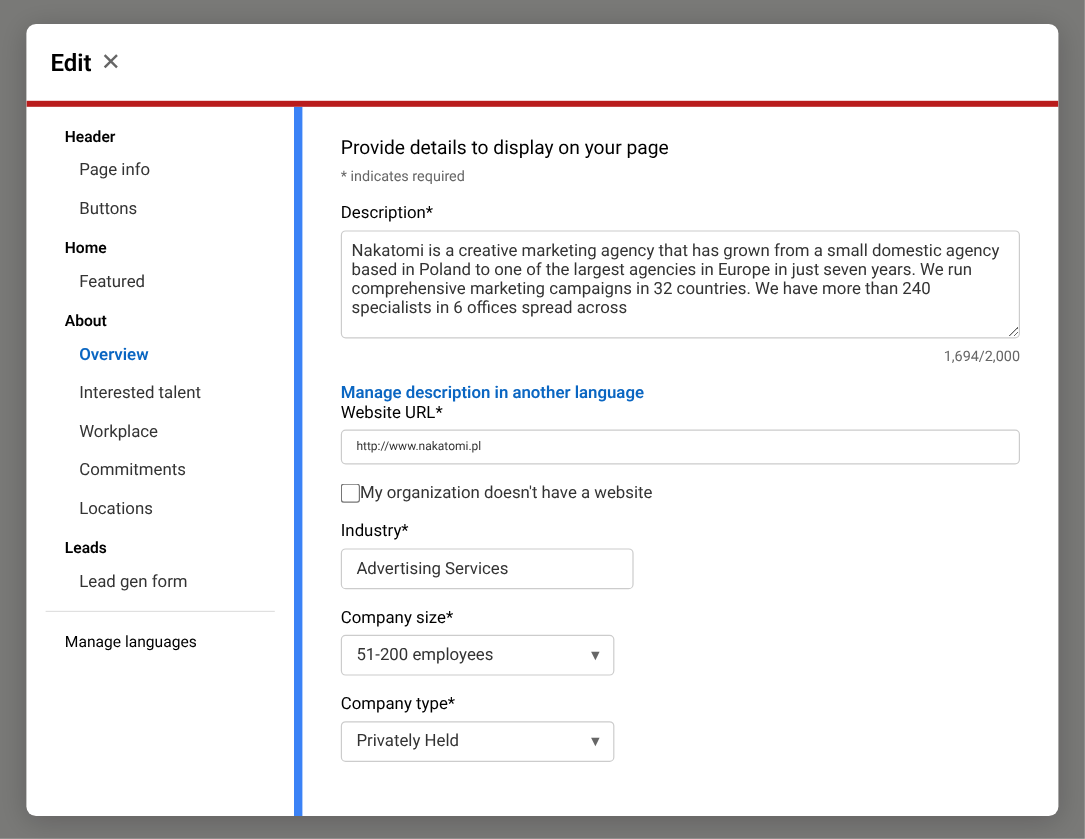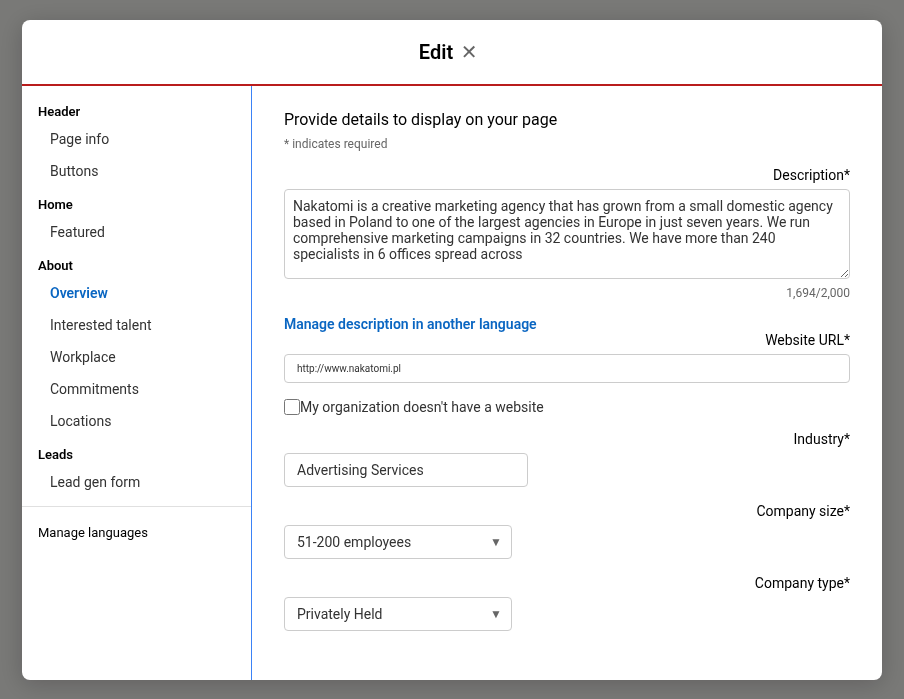--- a/index.html
+++ b/index.html
@@ -30,23 +30,23 @@
       display: flex;
       flex-direction: column;
       overflow: hidden;
       box-shadow: 0 4px 24px rgba(0,0,0,0.2);
       position: relative;
     }
 
     .modal-header {
       display: flex;
       align-items: center;
-      justify-content: center;
+      justify-content: flex-start;
       padding: 16px 20px;
-      border-bottom: 2px solid #b91c1c;
+      border-bottom: 5px solid #b91c1c;
       flex-shrink: 0;
     }
 
     .modal-title {
       font-size: 20px;
       font-weight: 600;
       color: #000;
     }
 
     .close-btn {
@@ -66,23 +66,23 @@
     .modal-body {
       display: flex;
       flex: 1;
       overflow: hidden;
     }
 
     
     .sidebar {
       width: 230px;
       flex-shrink: 0;
-      border-right: 1px solid #3b82f6;
+      border-right: 7px solid #3b82f6;
       overflow-y: auto;
-      padding: 8px 0;
+      padding: 8px 16px;
     }
 
     .sidebar::-webkit-scrollbar { width: 6px; }
     .sidebar::-webkit-scrollbar-thumb { background: #ccc; border-radius: 3px; }
 
     .sidebar-section-header {
       padding: 10px 16px 4px 16px;
       font-size: 13px;
       font-weight: 600;
       color: #000;
@@ -128,21 +128,20 @@
       font-size: 12px;
       color: #666;
       margin-bottom: 16px;
     }
 
     .field-label {
       font-size: 14px;
       color: #000;
       margin-bottom: 6px;
       font-weight: 400;
-      text-align: right;
     }
 
     .field-group {
       margin-bottom: 16px;
     }
 
     .textarea-field {
       width: 100%;
       height: 90px;
       border: 1px solid #ccc;

